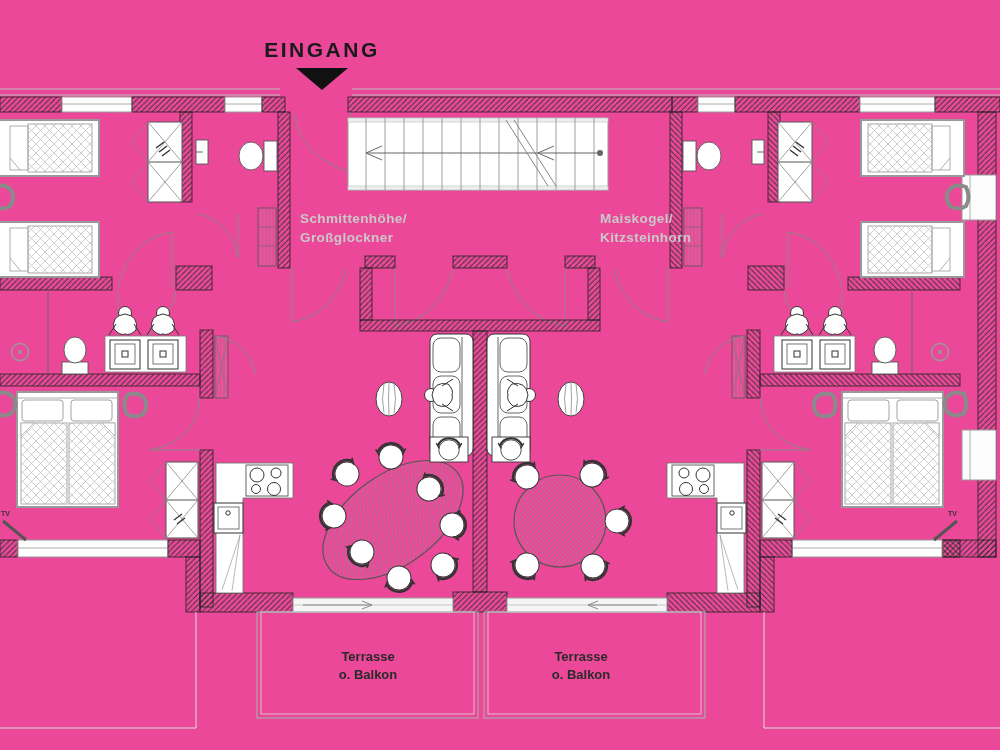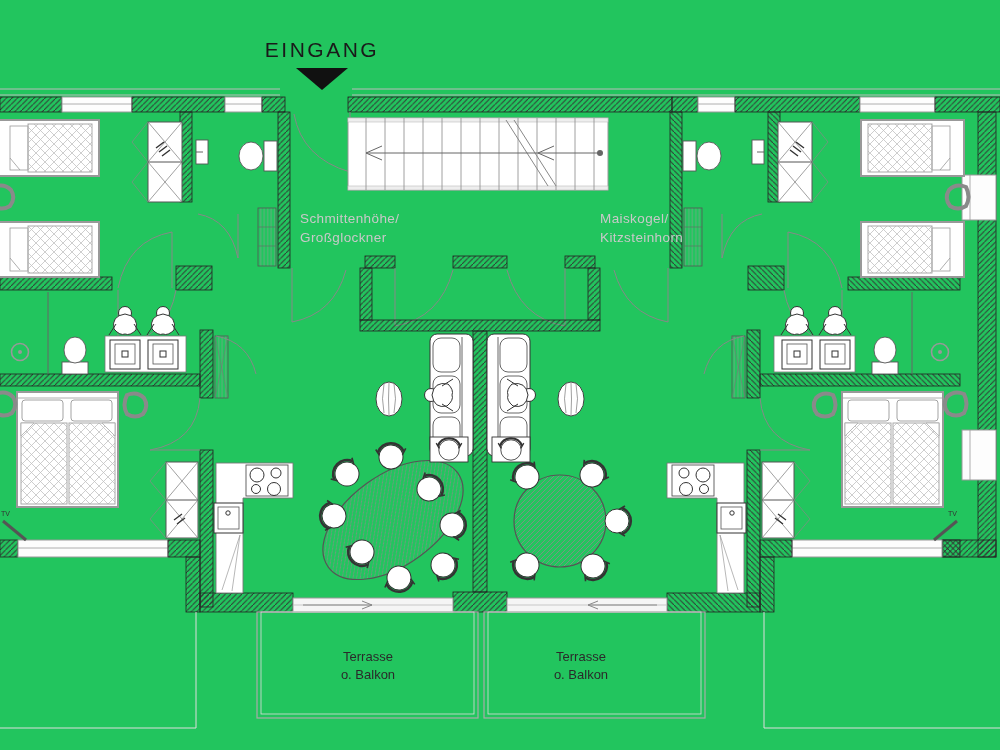--- a/index.html
+++ b/index.html
@@ -1,16 +1,16 @@
 <!DOCTYPE html>
 <html><head>
 <meta charset="utf-8">
 <style>
   html,body{margin:0;padding:0;background:#fff;}
-  .plan-wrap{width:1000px;height:750px;position:relative;background:#22c55e;overflow:hidden;}
+  .plan-wrap{width:1000px;height:750px;position:relative;background:#ec4899;overflow:hidden;font-weight:bold;}
   svg{display:block;}
   text{font-family:"Liberation Sans","DejaVu Sans",sans-serif;}
   .entr{font-size:21px;letter-spacing:2.5px;fill:#1a1a1a;}
   .aptname{font-size:13.5px;fill:#c9c9c9;letter-spacing:.4px;}
   .terr{font-size:13px;fill:#2a2a2a;text-anchor:middle;}
   .tv{font-size:7px;fill:#333;}
 </style>
 </head>
 <body>
 

